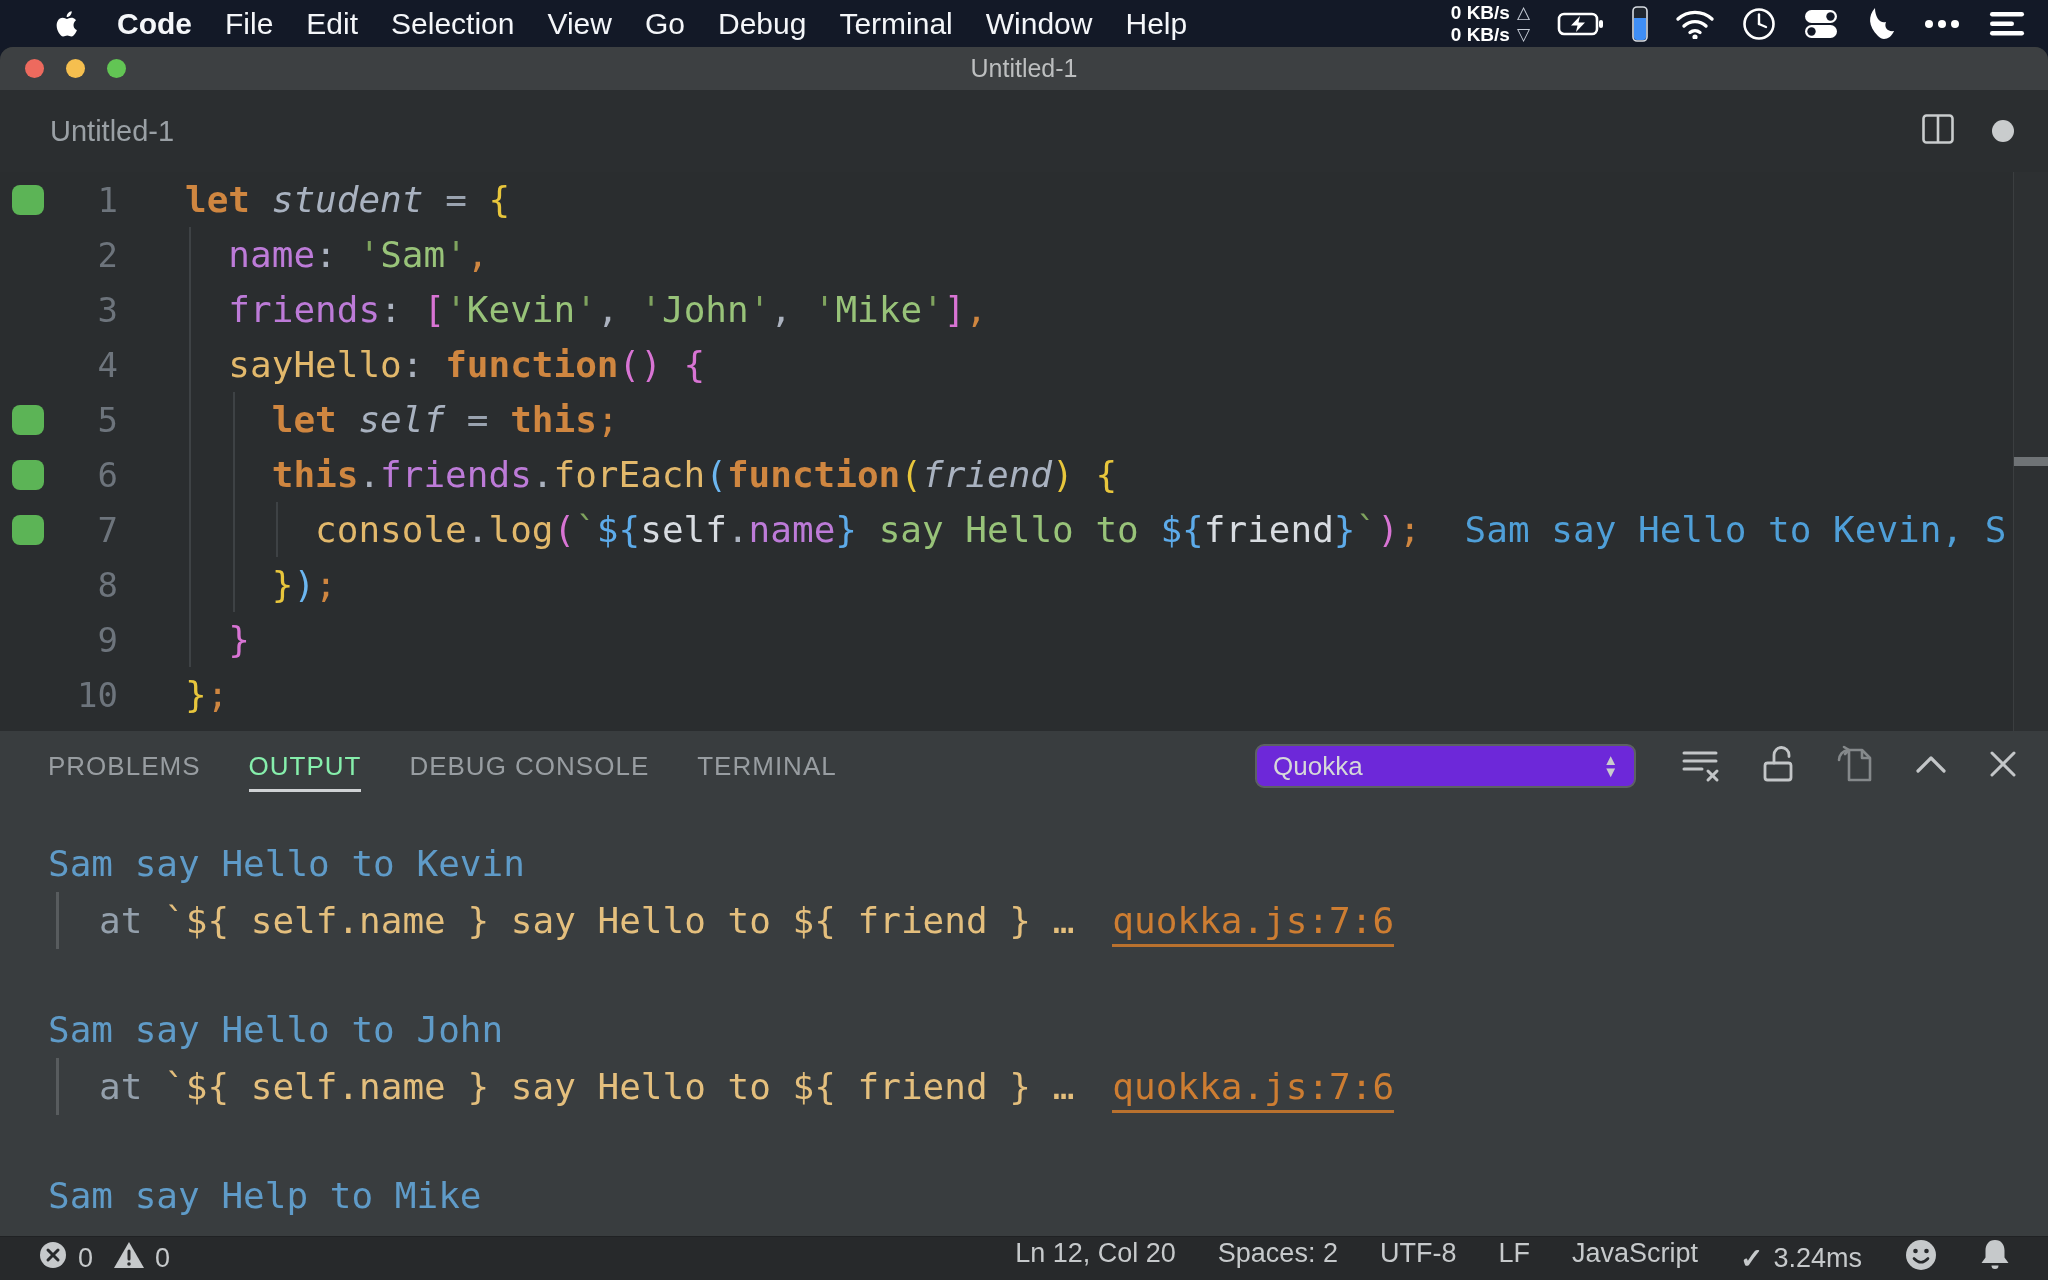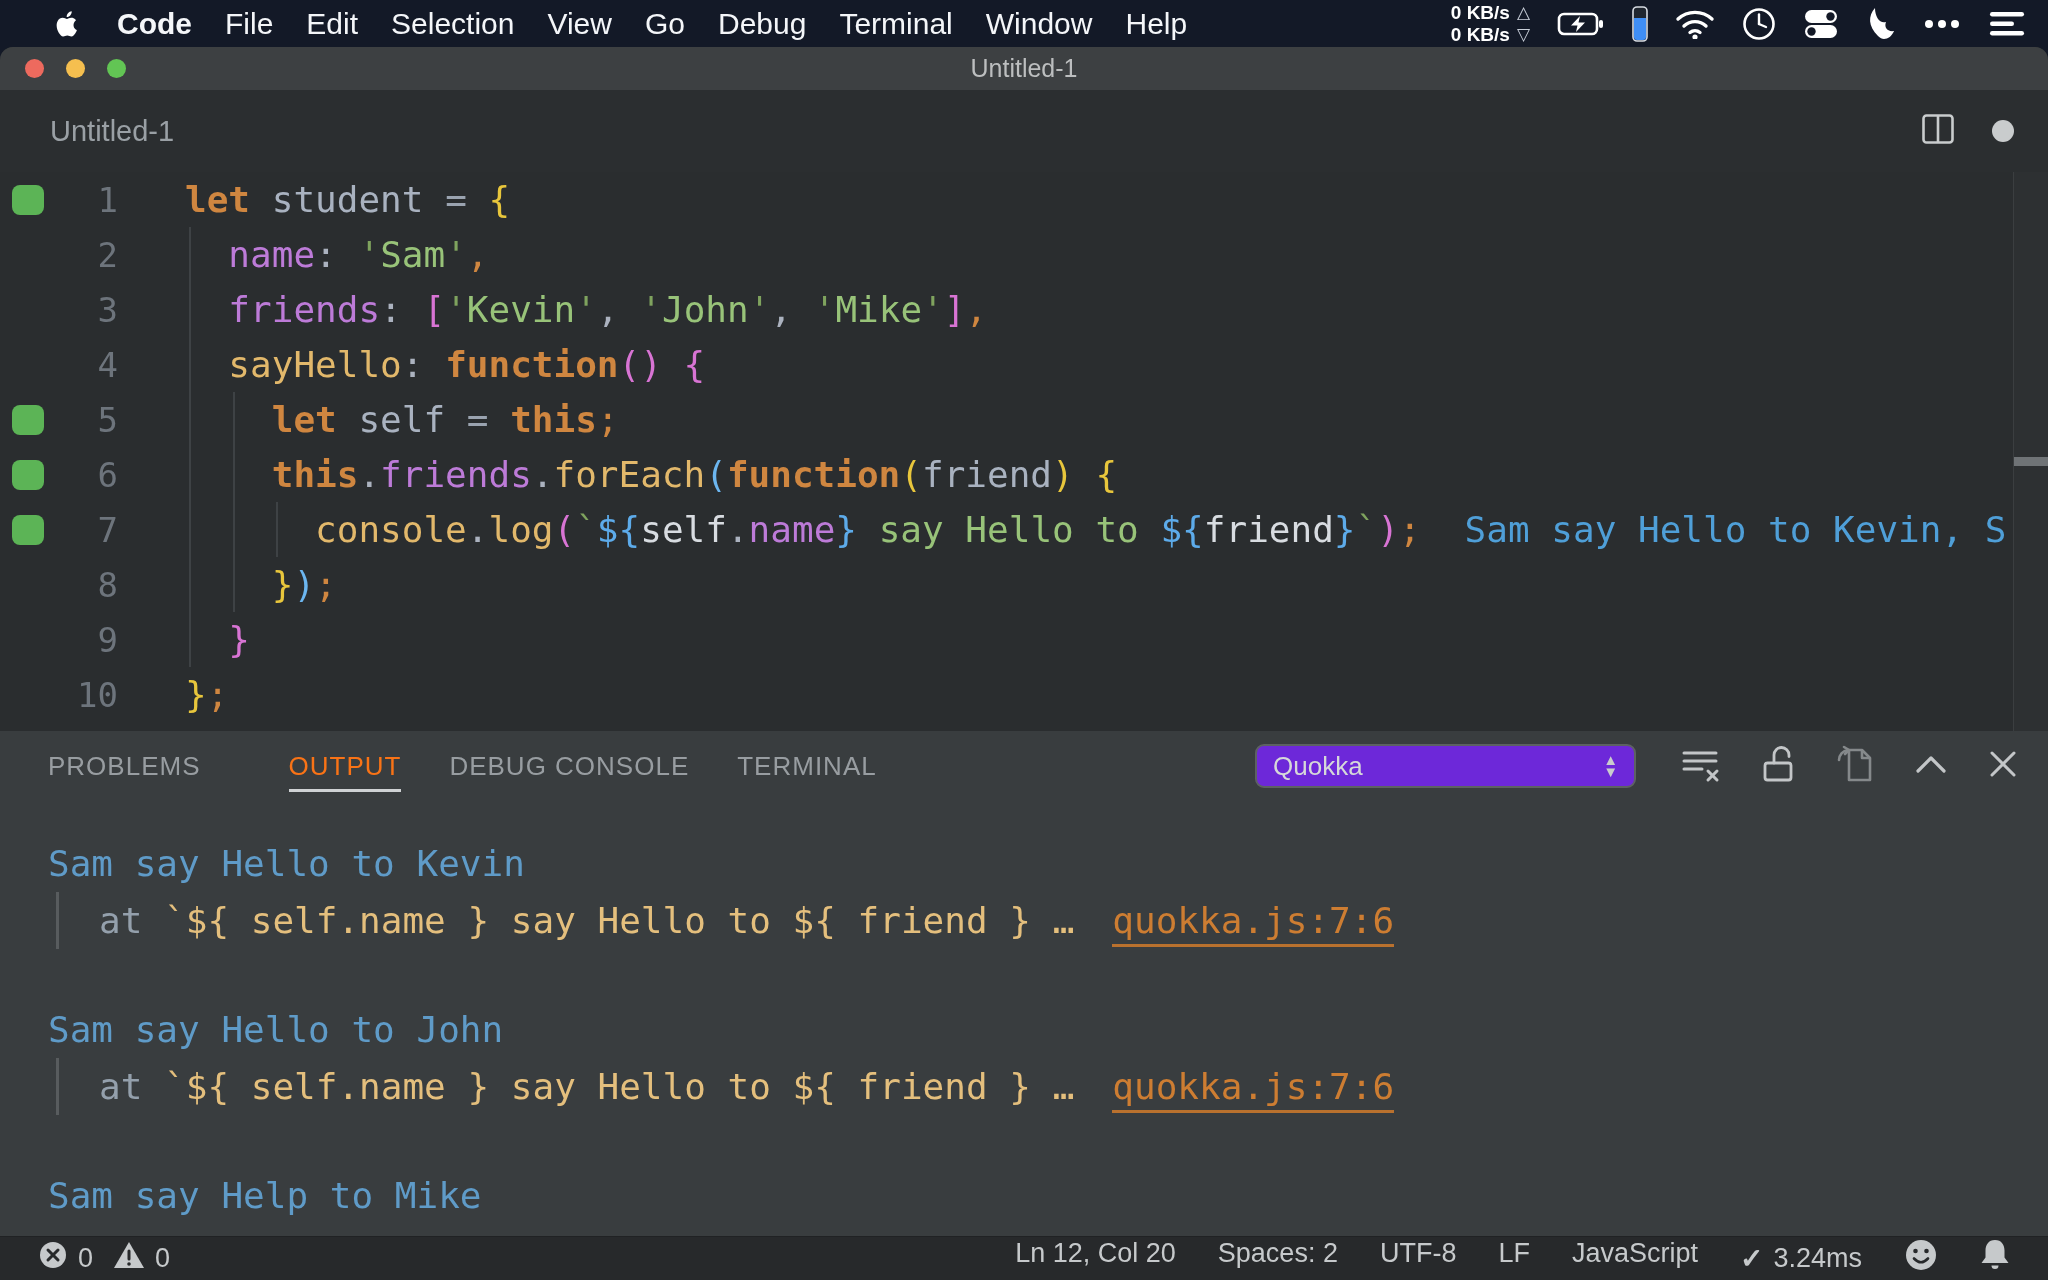--- a/index.html
+++ b/index.html
@@ -40,21 +40,21 @@
   .editor{position:absolute;top:125px;left:0;right:0;height:559px;background:#2a2d2f;overflow:hidden;}
   .code-line{display:flex;height:55px;align-items:center;white-space:pre;
              font-family:"DejaVu Sans Mono",monospace;font-size:36px;}
   .gutter{position:relative;width:118px;flex:0 0 118px;height:100%;display:flex;align-items:center;}
   .cov-square{position:absolute;left:12px;width:32px;height:30px;border-radius:8px;background:#5cb456;}
   .lnum{width:100%;text-align:right;color:#6d747c;font-size:34px;}
   .ltext{padding-left:67px;height:100%;display:flex;align-items:center;}
   .inline-note{color:#4f9fd8;margin-left:44px;}
   .tk-kw{color:#cf8640;font-weight:bold;}
   .tk-df{color:#abb2bf;}
-  .tk-var{color:#a9b2c0;}
+  .tk-var{color:#a9b2c0;font-style:italic;}
   .tk-varw{color:#d8dce1;}
   .tk-op{color:#9aa3b0;}
   .tk-pn{color:#abb2bf;}
   .tk-oc{color:#cf8640;}
   .tk-prop{color:#bd7bd8;}
   .tk-fn{color:#e2b86b;}
   .tk-str{color:#98c379;}
   .tk-qs{color:#7fa35e;}
   .tk-b1{color:#e8c63c;}
   .tk-b2{color:#d874d4;}
@@ -67,21 +67,21 @@
   .scroll-track{position:absolute;top:0;right:0;width:34px;height:100%;
                 background:rgba(255,255,255,0.015);border-left:1px solid rgba(255,255,255,0.07);}
   .scroll-thumb{position:absolute;top:285px;right:0;width:34px;height:9px;background:#6f7376;}
 
   
   .panel{position:absolute;top:684px;left:0;right:0;height:505px;background:#393d3f;}
   .panel-header{position:relative;height:70px;display:flex;align-items:center;padding-left:48px;}
   .ptabs{display:contents;}
   .ptab{position:relative;margin-right:48px;font-size:26px;letter-spacing:1px;color:#989da1;
         padding:12px 0;}
-  .ptab.active{color:#f97316;margin-left:40px;}
+  .ptab.active{color:#86efac;}
   .ptab.active::after{content:"";position:absolute;left:0;right:0;bottom:2px;height:3px;background:#cfd2d4;}
   .channel{position:absolute;left:1255px;top:13px;width:381px;height:44px;box-sizing:border-box;
            border:2px solid #5d6163;border-radius:9px;background:#6d28d9;display:flex;
            align-items:center;padding:0 16px;color:#d6d8d9;font-size:26px;}
   .chev-updown{margin-left:auto;display:flex;flex-direction:column;align-items:center;
                font-size:15px;line-height:12px;color:#c9cccd;}
   .picons{position:absolute;right:30px;top:0;height:70px;display:flex;align-items:center;gap:40px;}
 
   .panel-body{position:absolute;top:70px;left:0;right:0;bottom:0;padding:34px 0 0 48px;
               font-family:"DejaVu Sans Mono",monospace;font-size:36px;overflow:hidden;}

